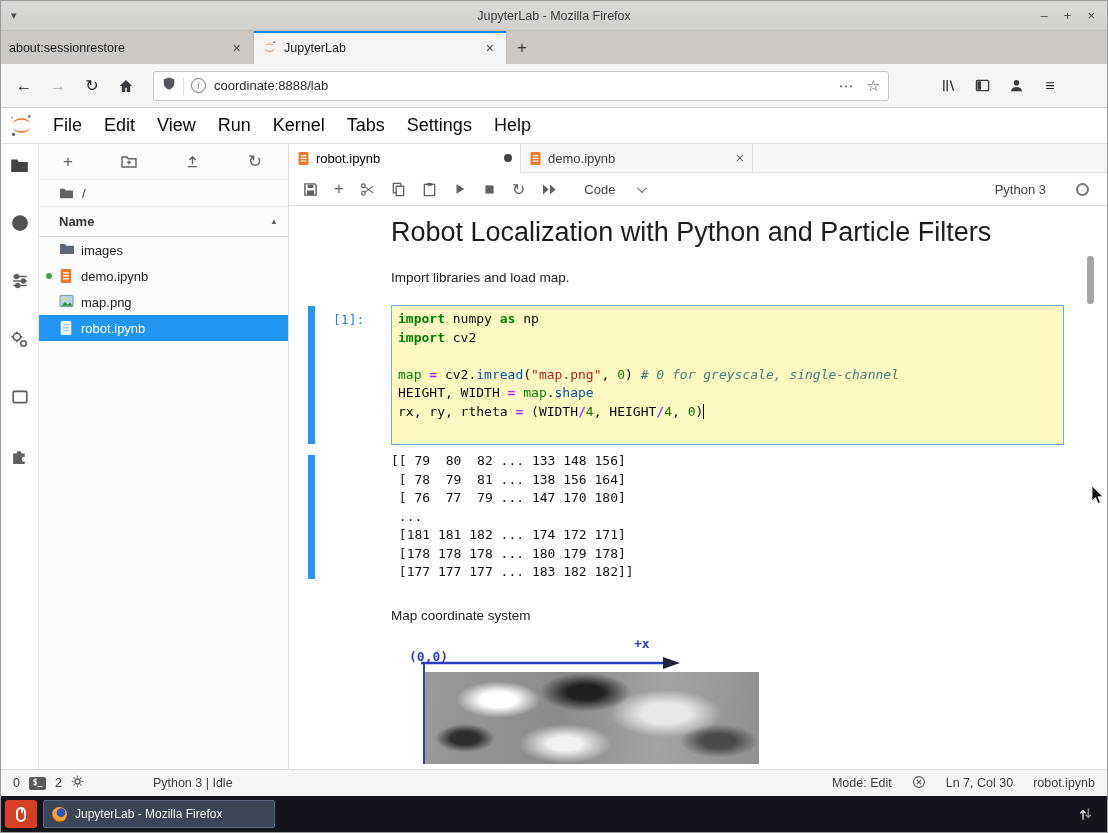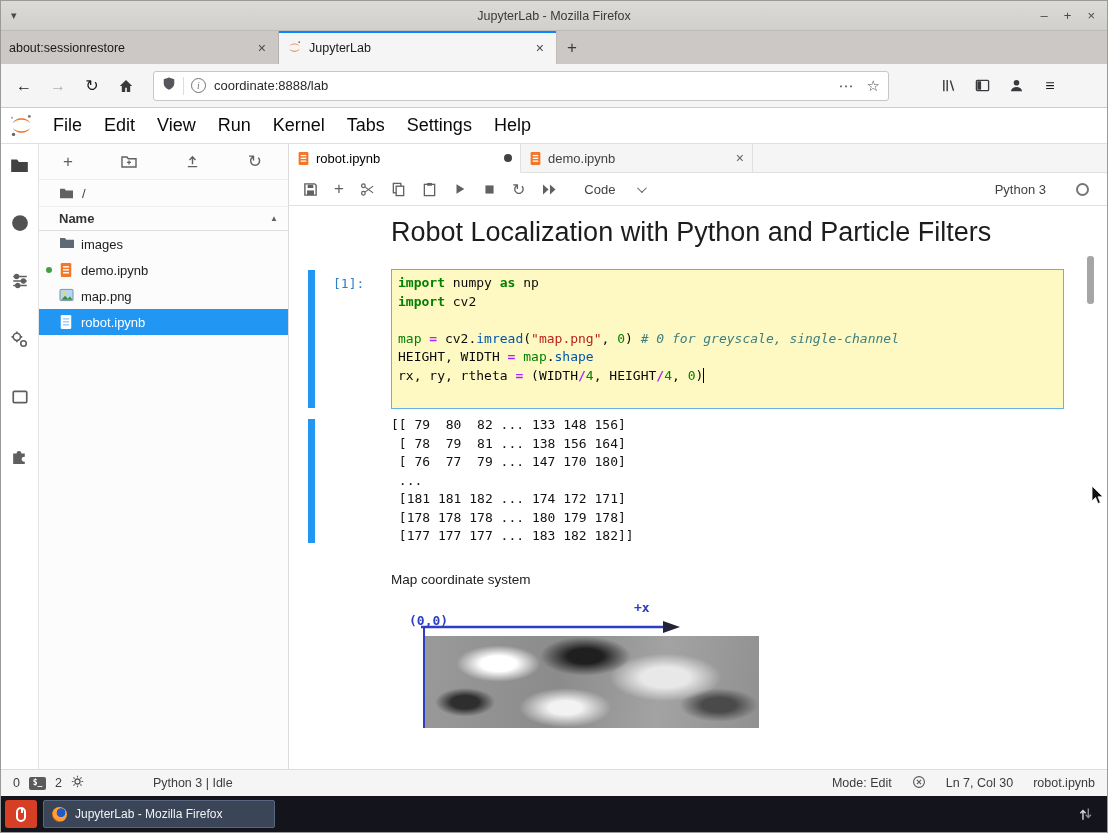--- a/index.html
+++ b/index.html
@@ -9,21 +9,21 @@
 
   
   .titlebar { height:30px; background:linear-gradient(#dcdad7,#d2d0cd); display:flex; align-items:center; position:relative; flex:0 0 auto; border-bottom:1px solid #bdbab7;}
   .tb-caret { margin-left:10px; font-size:11px; color:#4a4a4a; }
   .tb-title { position:absolute; left:0; right:0; text-align:center; font-size:12.5px; color:#3a3a3a; }
   .tb-controls { margin-left:auto; display:flex; gap:16px; padding-right:12px; z-index:2; }
   .tb-controls span { font-size:13px; color:#4a4a4a; cursor:default; }
 
   
   .tabbar { height:33px; background:#cbc8c5; display:flex; align-items:stretch; flex:0 0 auto; }
-  .btab { width:278px; display:flex; align-items:center; padding:0 8px; font-size:12.5px; color:#1a1a1a; border-right:1px solid #b4b1ae; position:relative; }
+  .btab { width:253px; display:flex; align-items:center; padding:0 8px; font-size:12.5px; color:#1a1a1a; border-right:1px solid #b4b1ae; position:relative; }
   .btab-label { flex:1; overflow:hidden; white-space:nowrap; }
   .btab-close { color:#4a4a4a; font-size:14px; padding:0 4px; }
   .btab.active { background:#f5f5f6; border-right:1px solid #c0bdba; }
   .btab.active::before { content:""; position:absolute; top:0; left:0; right:0; height:2px; background:var(--firefox-tab-accent,#0a84ff); }
   .favicon { width:15px; height:15px; margin-right:7px; flex:0 0 auto; }
   .newtab { width:30px; display:flex; align-items:center; justify-content:center; font-size:17px; color:#3a3a3a; }
 
   
   .navbar { height:44px; background:#f5f5f6; border-bottom:1px solid #ccc; display:flex; align-items:center; padding:0 8px; gap:4px; flex:0 0 auto; }
   .navbtn { width:30px; height:30px; display:flex; align-items:center; justify-content:center; font-size:16px; color:#1c1c1e; border-radius:3px; }
@@ -44,21 +44,21 @@
   
   .jl-body { flex:1; display:flex; min-height:0; }
 
   .activitybar { width:38px; background:#fff; border-right:1px solid #e4e4e4; display:flex; flex-direction:column; align-items:center; padding-top:10px; gap:36px; }
   .act-icon { width:22px; height:22px; display:flex; align-items:center; justify-content:center; }
 
   .filepanel { width:250px; background:#fcfcfc; border-right:1px solid #dcdcdc; display:flex; flex-direction:column; }
   .fp-toolbar { height:36px; display:flex; align-items:center; justify-content:space-between; padding:0 26px 0 24px; border-bottom:1px solid #eee; }
   .fp-tool { color:#616161; font-size:17px; display:flex; align-items:center; }
   .fp-crumb { height:26px; display:flex; align-items:center; padding-left:20px; gap:8px; font-size:13px; color:#424242; }
-  .fp-namehdr { height:25px; display:flex; align-items:center; padding:0 10px 0 20px; border-bottom:1px solid #e0e0e0; border-top:1px solid #eee; font-size:13px; font-weight:bold; color:#333; }
+  .fp-namehdr { height:31px; display:flex; align-items:center; padding:0 10px 0 20px; border-bottom:1px solid #e0e0e0; border-top:1px solid #eee; font-size:13px; font-weight:bold; color:#333; }
   .fp-sort { margin-left:auto; font-size:8px; color:#616161; }
   .fitem { height:26px; display:flex; align-items:center; padding-left:42px; position:relative; font-size:13px; color:#212121; }
   .fitem .ficon { position:absolute; left:20px; top:5px; }
   .fitem.selected { background:var(--accent-blue,#2196f3); color:#fff; }
   .run-dot { position:absolute; left:7px; top:10px; width:6px; height:6px; border-radius:50%; background:var(--running-dot-green,#43a047); }
 
   .docarea { flex:1; display:flex; flex-direction:column; min-width:0; }
   .doctabs { height:29px; background:#f5f5f5; border-bottom:1px solid #e0e0e0; display:flex; }
   .dtab { width:232px; display:flex; align-items:center; padding:0 8px; font-size:13px; color:#424242; border-right:1px solid #e0e0e0; gap:6px; }
   .dtab.active { background:#fff; color:#000; border-bottom:1px solid #fff; margin-bottom:-1px; }
@@ -418,20 +418,23 @@
         <span class="kernel-name">Python 3</span>
         <span class="kernel-circle"></span>
       </div>
 
       <div class="nbcontent">
 
         <div class="mdcell title-cell">
           <div class="nb-h1">Robot Localization with Python and Particle Filters</div>
         </div>
 
+        <div class="mdcell">
+          <p class="nb-p p-intro">Import libraries and load map.</p>
+        </div>
 
         <div class="codecell">
           <div class="collapser"></div>
           <div class="in-prompt">[1]:</div>
           <div class="editor">
               <div class="cm-line"><span class="tok-kw">import</span><span> numpy </span><span class="tok-kw">as</span><span> np</span></div>
               <div class="cm-line"><span class="tok-kw">import</span><span> cv2</span></div>
               <div class="cm-line">&nbsp;</div>
               <div class="cm-line"><span class="tok-bi">map</span><span> </span><span class="tok-op">=</span><span> cv2.</span><span class="tok-prop">imread</span><span>(</span><span class="tok-str">"map.png"</span><span>, </span><span class="tok-num">0</span><span>) </span><span class="tok-cm"># 0 for greyscale, single-channel</span></div>
               <div class="cm-line"><span>HEIGHT, WIDTH </span><span class="tok-op">=</span><span> </span><span class="tok-bi">map</span><span>.</span><span class="tok-prop">shape</span></div>

